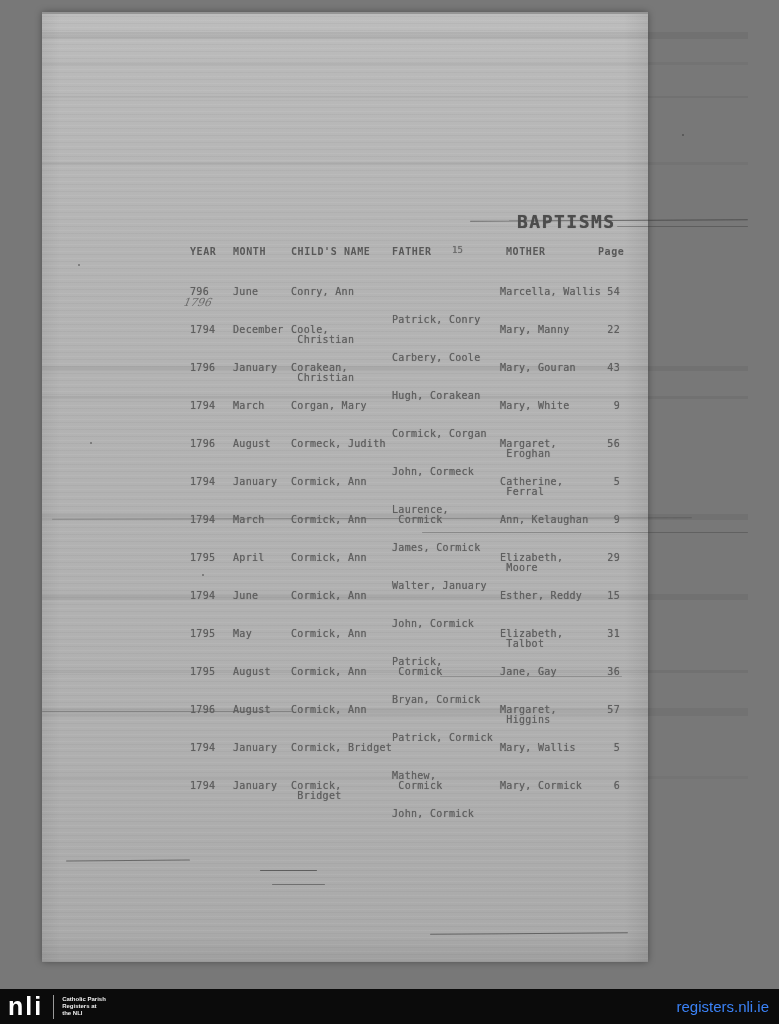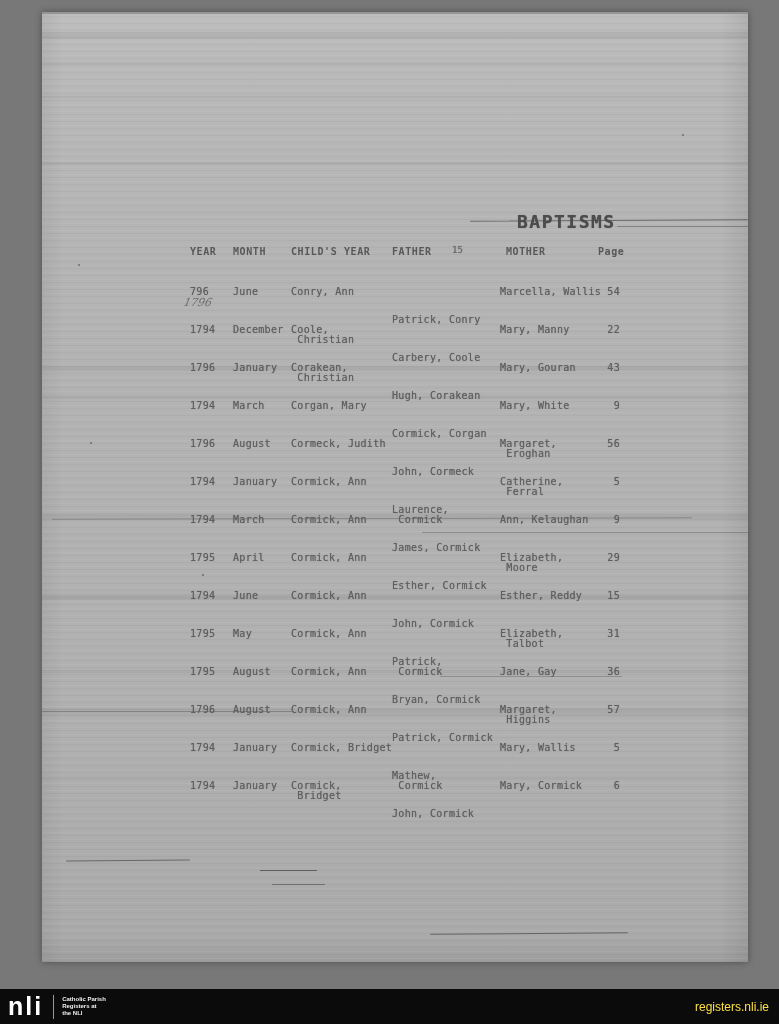--- a/index.html
+++ b/index.html
@@ -3,21 +3,21 @@
 <meta charset="utf-8">
 <style>
   html,body{margin:0;padding:0;}
   body{
     width:779px;height:1024px;position:relative;overflow:hidden;
     background:#787878;
     font-family:"DejaVu Sans Mono", monospace;
   }
   
   .scan-page{
-    position:absolute;left:42px;top:12px;width:706px;height:948px;
+    position:absolute;left:42px;top:12px;width:606px;height:948px;
     background:
       repeating-linear-gradient(0deg,
         rgba(0,0,0,0.030) 0 1px, rgba(255,255,255,0.0) 1px 3px,
         rgba(255,255,255,0.055) 3px 4px, rgba(255,255,255,0.0) 4px 7px),
       linear-gradient(90deg, rgba(0,0,0,0.05) 0%, rgba(0,0,0,0) 3%, rgba(0,0,0,0) 96%, rgba(0,0,0,0.07) 100%),
       linear-gradient(180deg,#bdbdbd 0%,#b9b9b9 6%,#b4b4b4 25%,#b2b2b2 50%,#b0b0b0 75%,#aaaaaa 97%,#9e9e9e 100%);
     border-top:2px solid #949494;
     box-shadow:0 0 7px rgba(0,0,0,0.35);
   }
   .streak{position:absolute;left:0;width:706px;}
@@ -56,21 +56,21 @@
   }
   .nli-logo{
     margin-left:8px;color:#ffffff;font-weight:bold;font-size:25px;line-height:25px;
     letter-spacing:2px;font-family:"Liberation Sans", sans-serif;
   }
   .logo-divider{width:1px;height:24px;background:#9a9a9a;margin:0 8px 0 10px;}
   .logo-caption{
     color:#f0f0f0;font-size:6px;line-height:7px;font-weight:bold;white-space:pre;
   }
   .footer-site{
-    margin-left:auto;margin-right:10px;color:#fde047;font-size:12px;
+    margin-left:auto;margin-right:10px;color:#3b82f6;font-size:15px;
   }
 </style>
 </head>
 <body>
 
 <div class="scan-page">
 
   <div class="streak" style="top:18px;height:7px;background:rgba(0,0,0,0.055);"></div>
   <div class="streak" style="top:48px;height:3px;background:rgba(0,0,0,0.04);"></div>
   <div class="streak" style="top:82px;height:2px;background:rgba(0,0,0,0.05);"></div>
@@ -96,21 +96,21 @@
 
   <div class="speck" style="left:48px;top:428px;"></div>
   <div class="speck" style="left:36px;top:250px;"></div>
   <div class="speck" style="left:160px;top:560px;"></div>
   <div class="speck" style="left:640px;top:120px;"></div>
 
   <div class="reg-title typed">BAPTISMS</div>
 
   <div class="col-head ch-year">YEAR</div>
   <div class="col-head ch-month">MONTH</div>
-  <div class="col-head ch-child">CHILD'S YEAR</div>
+  <div class="col-head ch-child">CHILD'S NAME</div>
   <div class="col-head ch-father">FATHER</div>
   <div class="col-head ch-mother">MOTHER</div>
   <div class="col-head ch-page">Page</div>
   <div class="sheet-no typed">15</div>
 
   <div class="table-body">
 
     <div class="row" style="top:0px">
       <span class="cell typed c-year">796</span>
       <span class="handwritten">1796</span>
@@ -177,21 +177,21 @@
       <span class="cell typed c-child">Cormick, Ann</span>
       <span class="cell typed c-father">James, Cormick</span>
       <span class="cell typed c-mother">Ann, Kelaughan</span>
       <span class="cell typed c-page">9</span>
     </div>
 
     <div class="row" style="top:266px">
       <span class="cell typed c-year">1795</span>
       <span class="cell typed c-month">April</span>
       <span class="cell typed c-child">Cormick, Ann</span>
-      <span class="cell typed c-father">Esther, Cormick</span>
+      <span class="cell typed c-father">Walter, January</span>
       <span class="cell typed c-mother">Elizabeth,
  Moore</span>
       <span class="cell typed c-page">29</span>
     </div>
 
     <div class="row" style="top:304px">
       <span class="cell typed c-year">1794</span>
       <span class="cell typed c-month">June</span>
       <span class="cell typed c-child">Cormick, Ann</span>
       <span class="cell typed c-father">John, Cormick</span>

